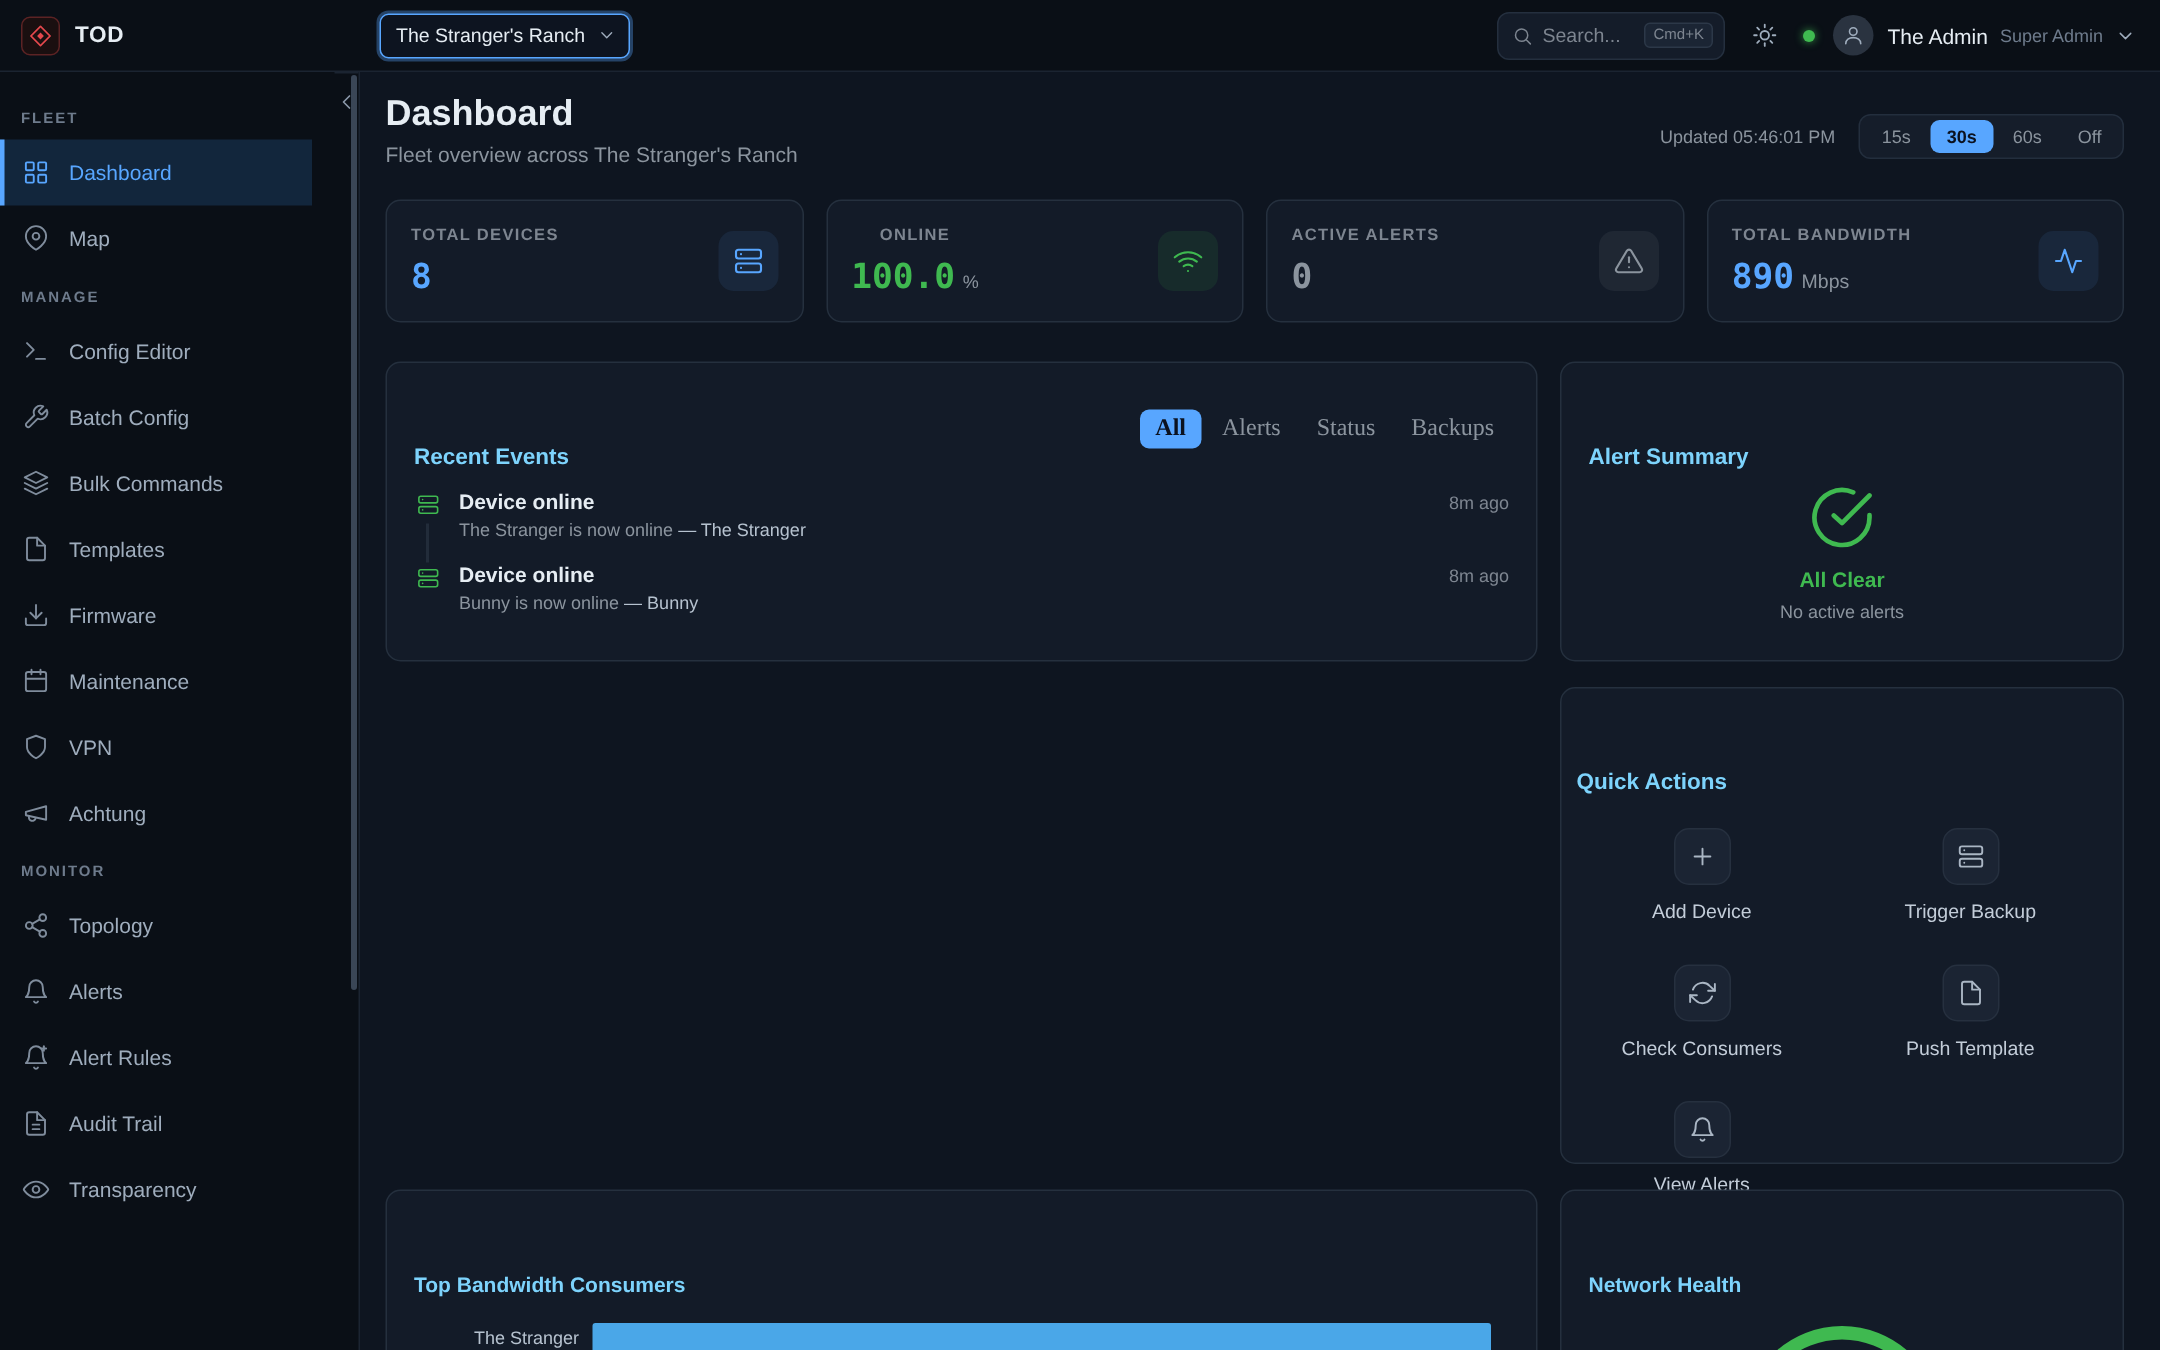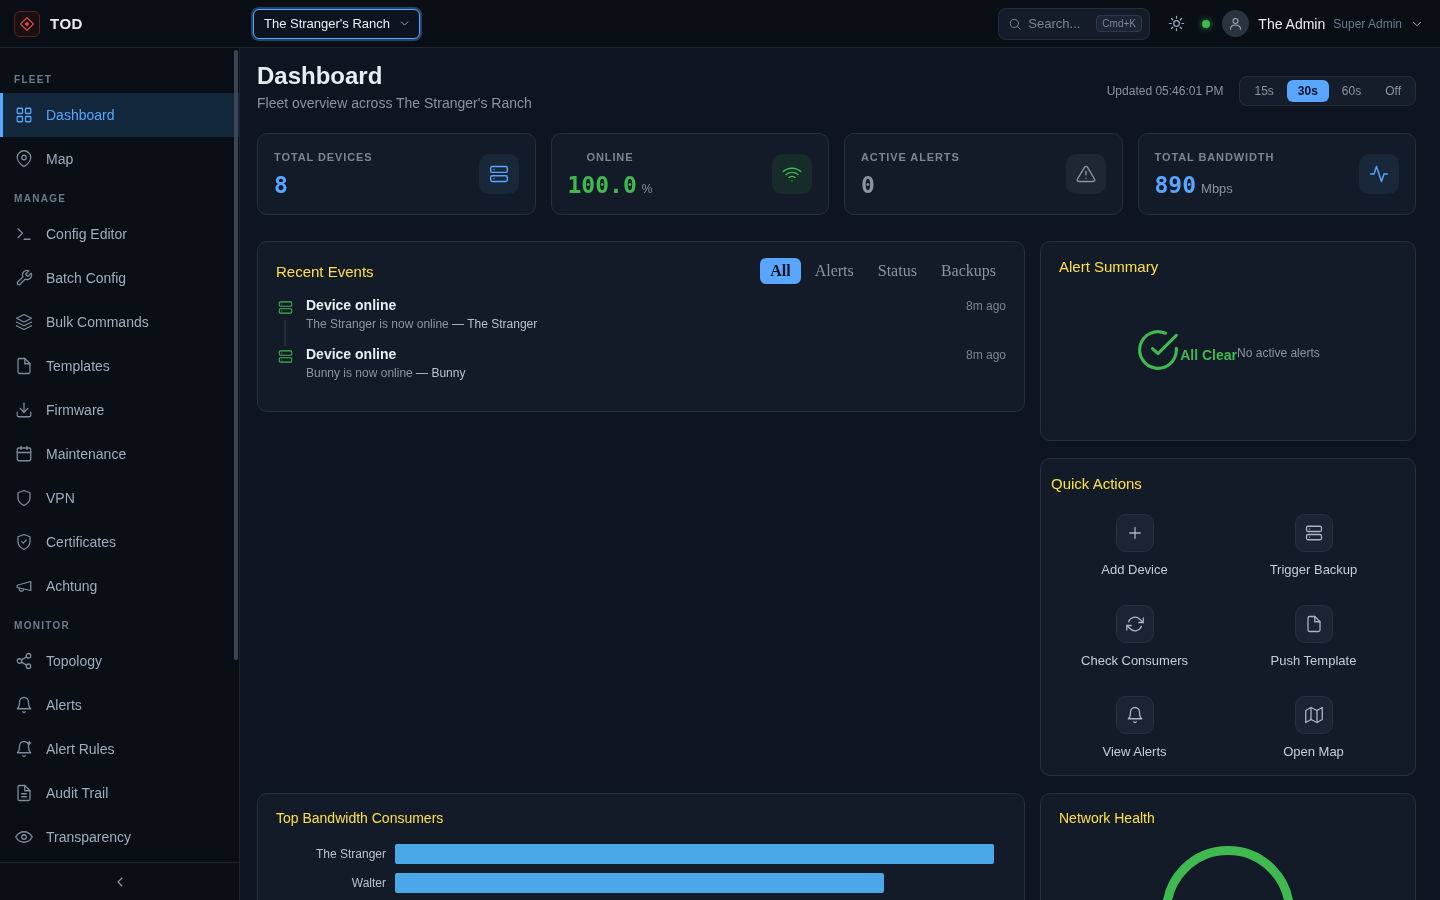--- a/index.html
+++ b/index.html
@@ -38,21 +38,21 @@
     display:flex; align-items:center; justify-content:center; }
   .user-name { margin-left:9px; font-size:14px; color:#e6edf3; }
   .user-role { margin-left:8px; font-size:12px; color:#6e7b8c; }
   .user-chev { margin-left:8px; color:#9fadbd; }
 
   
   .shell { display:flex; height:852px; }
 
   
   .sidebar { width:240px; flex:0 0 240px; background:#0a0f16; border-right:1px solid #1b2431;
-    display:flex; flex-direction:column; position:relative;gap:15px; }
+    display:flex; flex-direction:row; position:relative;gap:15px; }
   .nav { flex:1; overflow:hidden; padding-top:14px; }
   .nav-section { padding:12px 14px 8px; font-size:10px; font-weight:700; letter-spacing:1.3px;
     color:#6e7b8c; }
   .nav-item { height:44px; display:flex; align-items:center; gap:13px; padding:0 12px;
     color:#9fadbd; font-size:14px; border-left:3px solid transparent; cursor:pointer; }
   .nav-item .nicon { color:#7f8c9c; display:flex; }
   .nav-item.active { background:#12263c; border-left-color:#58a6ff; color:#58a6ff; }
   .nav-item.active .nicon { color:#58a6ff; }
   .sb-scrollbar { position:absolute; top:2px; right:1px; width:4px; height:610px;
     background:#3a4656; border-radius:2px; }
@@ -82,21 +82,21 @@
   .stat-suffix { font-size:12px; color:#8b949e; }
   .stat-icon { width:40px; height:40px; border-radius:10px; display:flex; align-items:center; justify-content:center; }
   .si-blue  { background:rgba(88,166,255,.09); color:#58a6ff; }
   .si-green { background:rgba(63,185,80,.10); color:#3fb950; }
   .si-gray  { background:rgba(139,148,158,.10); color:#8b949e; }
 
   
   .content { margin-top:26px; display:grid; grid-template-columns:1fr 376px;
     grid-template-rows:200px 318px 300px; column-gap:15px; row-gap:17px; }
   .card { background:#131b28; border:1px solid #25303e; border-radius:10px; padding:16px 18px; }
-  .card-title { font-size:15px; font-weight:400; color:#fde047; }
+  .card-title { font-size:15px; font-weight:700; color:#7dd3fc;margin-top:38px; }
 
   
   .events-card { grid-column:1; grid-row:1; align-self:start; }
   .events-head { display:flex; align-items:center; justify-content:space-between; }
   .filters { display:flex; gap:4px; }
   .filter-btn { font-size:16px; color:#8b949e; background:transparent; border:none; border-radius:6px;
     padding:4px 10px; cursor:pointer; font-family:Liberation Serif, serif; }
   .filter-btn.active { background:#58a6ff; color:#0b1220; font-weight:700; }
   .events-list { margin-top:13px; }
   .event { display:flex; gap:12px; }
@@ -106,21 +106,21 @@
   .tl-line { width:2px; flex:1; background:#222c3a; margin-top:5px; }
   .event:last-child .tl-line { display:none; }
   .event-body { flex:1; padding-bottom:15px; }
   .event-title { font-size:14px; font-weight:600; color:#e6edf3; }
   .event-detail { margin-top:4px; font-size:12px; color:#8b949e; }
   .event-device { color:#b6c2cf; }
   .event-time { font-size:12px; color:#7d8590; margin-top:2px; }
 
   
   .alert-card { grid-column:2; grid-row:1; display:flex; flex-direction:column; }
-  .alert-center { flex:1; display:flex; flex-direction:row; align-items:center; justify-content:center; }
+  .alert-center { flex:1; display:flex; flex-direction:column; align-items:center; justify-content:center; }
   .alert-status { margin-top:11px; font-size:14px; font-weight:700; color:#3fb950; }
   .alert-detail { margin-top:7px; font-size:12px; color:#8b949e; }
 
   
   .qa-card { grid-column:2; grid-row:2;padding-left:10px; }
   .qa-grid { margin-top:22px; display:grid; grid-template-columns:1fr 1fr; row-gap:28px; column-gap:12px; }
   .qa-item { display:flex; flex-direction:column; align-items:center; cursor:pointer; }
   .qa-icon { width:38px; height:38px; border-radius:10px; background:#1b2433; border:1px solid #26303f;
     color:#aab6c4; display:flex; align-items:center; justify-content:center; }
   .qa-label { margin-top:10px; font-size:13px; color:#c3cdd9; }
@@ -313,31 +313,20 @@
           </span>
         <span class="nlabel">Maintenance</span>
       </div>
       <div class="nav-item">
         <span class="nicon">
             <svg width="18" height="18" viewBox="0 0 24 24">
               <path class="ic" d="M12 22s8-4 8-10V5l-8-3-8 3v7c0 6 8 10 8 10z"></path>
             </svg>
           </span>
         <span class="nlabel">VPN</span>
-      </div>
-      <div class="nav-item">
-        <span class="nicon">
-            <svg width="18" height="18" viewBox="0 0 24 24">
-              <g class="ic">
-                <path d="M12 22s8-4 8-10V5l-8-3-8 3v7c0 6 8 10 8 10z"></path>
-                <polyline points="9 11.5 11 13.5 15 9.5"></polyline>
-              </g>
-            </svg>
-          </span>
-        <span class="nlabel">Certificates</span>
       </div>
       <div class="nav-item">
         <span class="nicon">
             <svg width="18" height="18" viewBox="0 0 24 24">
               <g class="ic">
                 <path d="M3 11l18-5v12L3 14v-3z"></path>
                 <path d="M11.6 16.8a3 3 0 1 1-5.8-1.6"></path>
               </g>
             </svg>
           </span>
@@ -638,32 +627,20 @@
             <div class="qa-icon">
                 <svg width="18" height="18" viewBox="0 0 24 24">
                   <g class="ic">
                     <path d="M18 8a6 6 0 0 0-12 0c0 7-3 9-3 9h18s-3-2-3-9"></path>
                     <path d="M13.73 21a2 2 0 0 1-3.46 0"></path>
                   </g>
                 </svg>
               </div>
             <div class="qa-label">View Alerts</div>
           </div>
-          <div class="qa-item">
-            <div class="qa-icon">
-                <svg width="18" height="18" viewBox="0 0 24 24">
-                  <g class="ic">
-                    <path d="M1 6v16l7-4 8 4 7-4V2l-7 4-8-4-7 4z"></path>
-                    <line x1="8" y1="2" x2="8" y2="18"></line>
-                    <line x1="16" y1="6" x2="16" y2="22"></line>
-                  </g>
-                </svg>
-              </div>
-            <div class="qa-label">Open Map</div>
-          </div>
         </div>
       </section>
 
       <section class="card bw-card">
         <h2 class="card-title" style="font-size:14px">Top Bandwidth Consumers</h2>
         <div class="bw-rows">
           <div class="bw-row">
             <div class="bw-label">The Stranger</div>
             <div class="bw-track">
                 <div class="bw-bar" style="width: 98%; background: rgb(74, 167, 232);"></div>

